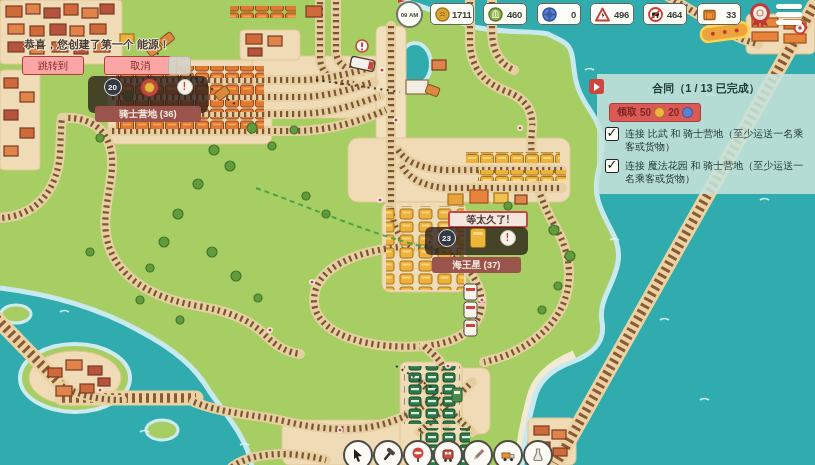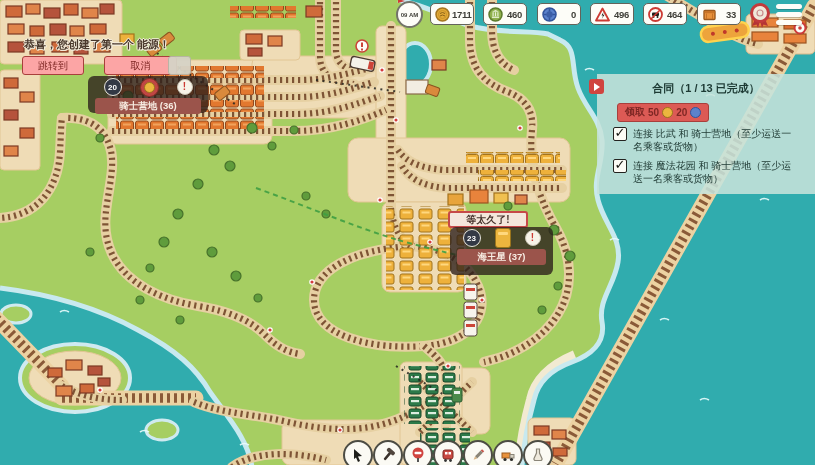--- a/index.html
+++ b/index.html
@@ -38,26 +38,26 @@
   .st-icons{display:flex;align-items:center;justify-content:center;gap:18px;height:22px}
   .badge{width:16px;height:16px;border-radius:50%;background:#333945;border:1.5px solid #e8e6de;color:#fff;
          font-size:8px;font-weight:bold;display:flex;align-items:center;justify-content:center}
   .alert{width:14px;height:14px;border-radius:50%;background:#f7f3e8;border:1.5px solid #c9c4b4;color:#cc3a33;
          font-weight:bold;font-size:10px;display:flex;align-items:center;justify-content:center;line-height:1}
   .medal{width:17px;height:17px;border-radius:50%;background:#c04643;border:1.5px solid #8a2d2a;
          display:flex;align-items:center;justify-content:center}
   .medal i{width:9px;height:9px;border-radius:50%;background:#ecb53e;border:1px solid #9a741c;display:block}
   .gcrate{width:14px;height:18px;border-radius:3px;background:#ecb53e;border:1.5px solid #9a741c;position:relative}
   .gcrate:after{content:"";position:absolute;left:2px;right:2px;top:3px;height:3px;background:#ffd87e;border-radius:1px}
-  .st-name{margin:0 7px 5px;background:#9b544b;border-radius:3px;color:#f7ece2;font-size:9.5px;font-weight:bold;
+  .st-name{margin:8px 7px 5px;background:#9b544b;border-radius:3px;color:#f7ece2;font-size:9.5px;font-weight:bold;
            text-align:center;padding:1.5px 0;white-space:nowrap}
   .warn{background:#f4e6dc;border:2px solid #c64848;border-radius:3px;color:#46322c;font-size:10px;
         font-weight:bold;text-align:center;line-height:13px}
   
-  .contract{background:rgba(198,227,219,.88);padding:5px 16px 8px}
+  .contract{background:rgba(198,227,219,.88);padding:5px 8px 8px}
   .c-title{text-align:center;font-size:11px;font-weight:bold;color:#1d3a34;margin:2px 0 5px}
   .c-claim{display:inline-flex;align-items:center;gap:3px;background:#dc5a55;border:1.5px solid #a83f3c;
            border-radius:3px;height:17px;padding:0 7px;font-size:10px;font-weight:bold;color:#7e2724;
            margin-left:4px;cursor:pointer}
   .coin{width:11px;height:11px;border-radius:50%;display:inline-block;box-sizing:border-box}
   .coin.gold{background:#ecb53e;border:1.5px solid #9a741c}
   .coin.blue{background:#5b82cc;border:1.5px solid #32549c}
   .c-obj{display:flex;gap:6px;margin-top:5px;align-items:flex-start}
   .cbox{width:12px;height:12px;background:#fbfbf5;border:1.8px solid #23231f;border-radius:2px;flex:0 0 12px;
         font-weight:bold;color:#14140f;font-size:13px;line-height:9px;text-align:center;cursor:pointer}
@@ -493,21 +493,21 @@
       <span class="cbox">✓</span>
       <span class="c-text">连接 比武 和 骑士营地（至少运送一名乘客或货物）</span>
     </div>
     <div class="c-obj">
       <span class="cbox">✓</span>
       <span class="c-text">连接 魔法花园 和 骑士营地（至少运送一名乘客或货物）</span>
     </div>
   </div>
 
   <div class="ov warn" style="left:448px;top:211px;width:80px;height:17px">等太久了!</div>
-  <div class="ov station" style="left:450px;top:227px;width:103px;height:48px">
+  <div class="ov station" style="left:425px;top:227px;width:103px;height:28px">
     <div class="st-icons" style="gap:14px">
       <span class="badge">23</span>
       <span class="gcrate"></span>
       <span class="alert">!</span>
     </div>
     <div class="st-name">海王星 (37)</div>
   </div>
 
   <div class="tool" style="left:343px;top:440px">
     <svg width="18" height="18" viewBox="0 0 18 18">

